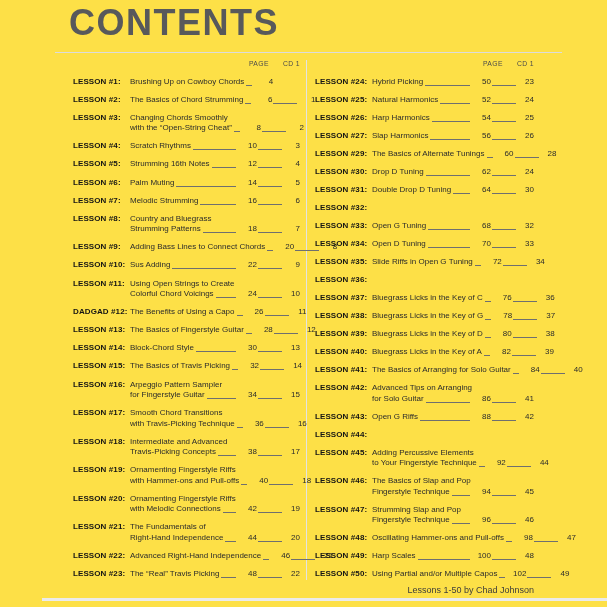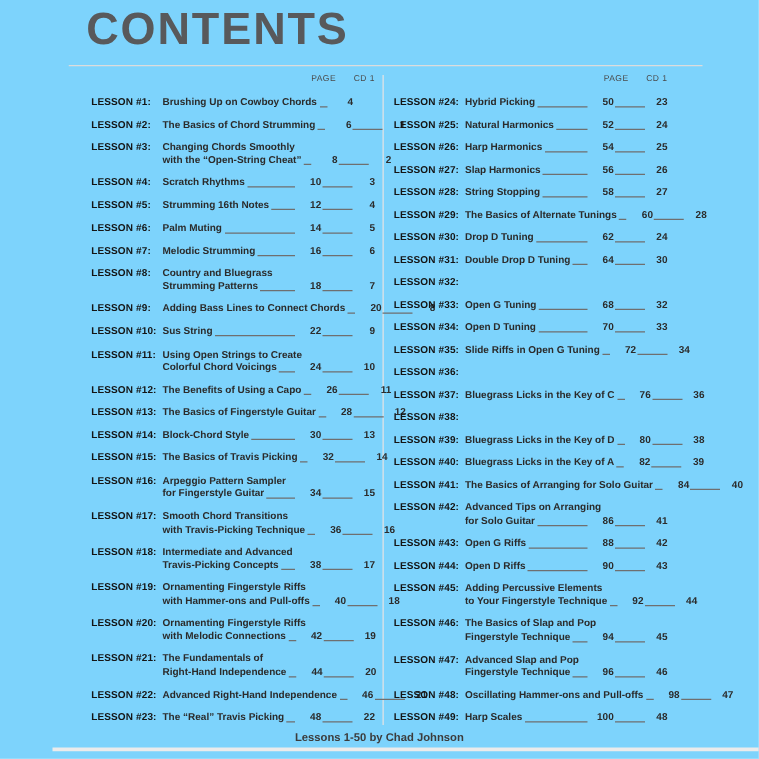--- a/index.html
+++ b/index.html
@@ -1,19 +1,19 @@
 <!DOCTYPE html>
 <html><head>
 <meta charset="utf-8">
 <style>
   html,body{margin:0;padding:0;}
   .page{
     position:relative;
     width:607px;height:607px;
-    background:#7dd3fc;
+    background:#fde047;
     font-family:"Liberation Sans", sans-serif;
     color:#2b2b2b;
     overflow:hidden;
   }
   .doc-title{
     position:absolute;left:69px;top:2px;
     font-size:36px;font-weight:bold;
     letter-spacing:1.5px;
     color:#58595b;
   }
@@ -42,37 +42,37 @@
   .col-head{
     display:flex;justify-content:flex-end;align-items:baseline;gap:14px;
     font-size:6.8px;color:#4a4a4a;letter-spacing:0.4px;
     padding-bottom:2px;
   }
   .entry{display:flex;font-size:8px;line-height:10.5px;}
   .entry .label{
     flex:none;width:57px;font-weight:bold;color:#141414;
     letter-spacing:0.1px;
   }
-  .entry .body{flex:1;min-width:0;font-weight:bold;}
+  .entry .body{flex:1;min-width:0;}
   .tline{display:flex;align-items:flex-end;}
   .tline .ttext{white-space:nowrap;color:#2b2b2b;}
   .lead{
     flex:1;height:0;border-bottom:1px solid #6f6f6f;
     margin:0 1px 1.5px 2px;min-width:6px;
   }
   .lead2{
     flex:none;width:24px;height:0;border-bottom:1px solid #6f6f6f;
     margin:0 1px 1.5px 1px;
   }
   .lead2.nocd{border-bottom-color:transparent;}
   .pagenum{flex:none;width:20px;text-align:right;color:#2b2b2b;}
   .cdnum{flex:none;width:17px;text-align:right;color:#2b2b2b;}
   .footer{
     position:absolute;left:73px;top:585px;width:461px;
-    text-align:center;font-size:9px;color:#3c3c3c;font-weight:bold;
+    text-align:right;font-size:9px;color:#3c3c3c;
   }
 </style>
 </head>
 <body>
 
 <div class="page">
 
   <div class="doc-title">CONTENTS</div>
   <div class="top-rule"></div>
   <div class="col-divider"></div>
@@ -196,21 +196,21 @@
               <span class="pagenum">20</span>
               <span class="lead2"></span>
               <span class="cdnum">8</span>
             </div>
           </div>
         </div>
         <div class="entry">
           <div class="label">LESSON #10:</div>
           <div class="body">
             <div class="tline">
-              <span class="ttext">Sus String</span>
+              <span class="ttext">Sus Adding</span>
               <span class="lead"></span>
               <span class="pagenum">22</span>
               <span class="lead2"></span>
               <span class="cdnum">9</span>
             </div>
           </div>
         </div>
         <div class="entry">
           <div class="label">LESSON #11:</div>
           <div class="body">
@@ -220,21 +220,21 @@
             <div class="tline">
               <span class="ttext">Colorful Chord Voicings</span>
               <span class="lead"></span>
               <span class="pagenum">24</span>
               <span class="lead2"></span>
               <span class="cdnum">10</span>
             </div>
           </div>
         </div>
         <div class="entry">
-          <div class="label">LESSON #12:</div>
+          <div class="label">DADGAD #12:</div>
           <div class="body">
             <div class="tline">
               <span class="ttext">The Benefits of Using a Capo</span>
               <span class="lead"></span>
               <span class="pagenum">26</span>
               <span class="lead2"></span>
               <span class="cdnum">11</span>
             </div>
           </div>
         </div>
@@ -438,32 +438,20 @@
             <div class="tline">
               <span class="ttext">Slap Harmonics</span>
               <span class="lead"></span>
               <span class="pagenum">56</span>
               <span class="lead2"></span>
               <span class="cdnum">26</span>
             </div>
           </div>
         </div>
         <div class="entry">
-          <div class="label">LESSON #28:</div>
-          <div class="body">
-            <div class="tline">
-              <span class="ttext">String Stopping</span>
-              <span class="lead"></span>
-              <span class="pagenum">58</span>
-              <span class="lead2"></span>
-              <span class="cdnum">27</span>
-            </div>
-          </div>
-        </div>
-        <div class="entry">
           <div class="label">LESSON #29:</div>
           <div class="body">
             <div class="tline">
               <span class="ttext">The Basics of Alternate Tunings</span>
               <span class="lead"></span>
               <span class="pagenum">60</span>
               <span class="lead2"></span>
               <span class="cdnum">28</span>
             </div>
           </div>
@@ -541,20 +529,29 @@
               <span class="ttext">Bluegrass Licks in the Key of C</span>
               <span class="lead"></span>
               <span class="pagenum">76</span>
               <span class="lead2"></span>
               <span class="cdnum">36</span>
             </div>
           </div>
         </div>
         <div class="entry">
           <div class="label">LESSON #38:</div>
+          <div class="body">
+            <div class="tline">
+              <span class="ttext">Bluegrass Licks in the Key of G</span>
+              <span class="lead"></span>
+              <span class="pagenum">78</span>
+              <span class="lead2"></span>
+              <span class="cdnum">37</span>
+            </div>
+          </div>
         </div>
         <div class="entry">
           <div class="label">LESSON #39:</div>
           <div class="body">
             <div class="tline">
               <span class="ttext">Bluegrass Licks in the Key of D</span>
               <span class="lead"></span>
               <span class="pagenum">80</span>
               <span class="lead2"></span>
               <span class="cdnum">38</span>
@@ -607,29 +604,20 @@
               <span class="ttext">Open G Riffs</span>
               <span class="lead"></span>
               <span class="pagenum">88</span>
               <span class="lead2"></span>
               <span class="cdnum">42</span>
             </div>
           </div>
         </div>
         <div class="entry">
           <div class="label">LESSON #44:</div>
-          <div class="body">
-            <div class="tline">
-              <span class="ttext">Open D Riffs</span>
-              <span class="lead"></span>
-              <span class="pagenum">90</span>
-              <span class="lead2"></span>
-              <span class="cdnum">43</span>
-            </div>
-          </div>
         </div>
         <div class="entry">
           <div class="label">LESSON #45:</div>
           <div class="body">
             <div class="tline">
               <span class="ttext">Adding Percussive Elements</span>
             </div>
             <div class="tline">
               <span class="ttext">to Your Fingerstyle Technique</span>
               <span class="lead"></span>
@@ -651,21 +639,21 @@
               <span class="pagenum">94</span>
               <span class="lead2"></span>
               <span class="cdnum">45</span>
             </div>
           </div>
         </div>
         <div class="entry">
           <div class="label">LESSON #47:</div>
           <div class="body">
             <div class="tline">
-              <span class="ttext">Advanced Slap and Pop</span>
+              <span class="ttext">Strumming Slap and Pop</span>
             </div>
             <div class="tline">
               <span class="ttext">Fingerstyle Technique</span>
               <span class="lead"></span>
               <span class="pagenum">96</span>
               <span class="lead2"></span>
               <span class="cdnum">46</span>
             </div>
           </div>
         </div>
@@ -683,20 +671,32 @@
         </div>
         <div class="entry">
           <div class="label">LESSON #49:</div>
           <div class="body">
             <div class="tline">
               <span class="ttext">Harp Scales</span>
               <span class="lead"></span>
               <span class="pagenum">100</span>
               <span class="lead2"></span>
               <span class="cdnum">48</span>
+            </div>
+          </div>
+        </div>
+        <div class="entry">
+          <div class="label">LESSON #50:</div>
+          <div class="body">
+            <div class="tline">
+              <span class="ttext">Using Partial and/or Multiple Capos</span>
+              <span class="lead"></span>
+              <span class="pagenum">102</span>
+              <span class="lead2"></span>
+              <span class="cdnum">49</span>
             </div>
           </div>
         </div>
       </div>
 
   </div>
 
   <div class="footer">Lessons 1-50 by Chad Johnson</div>
   <div class="bottom-rule"></div>
 

